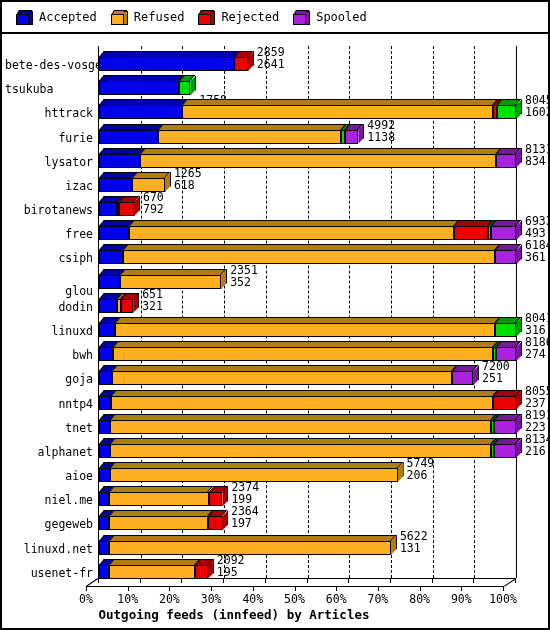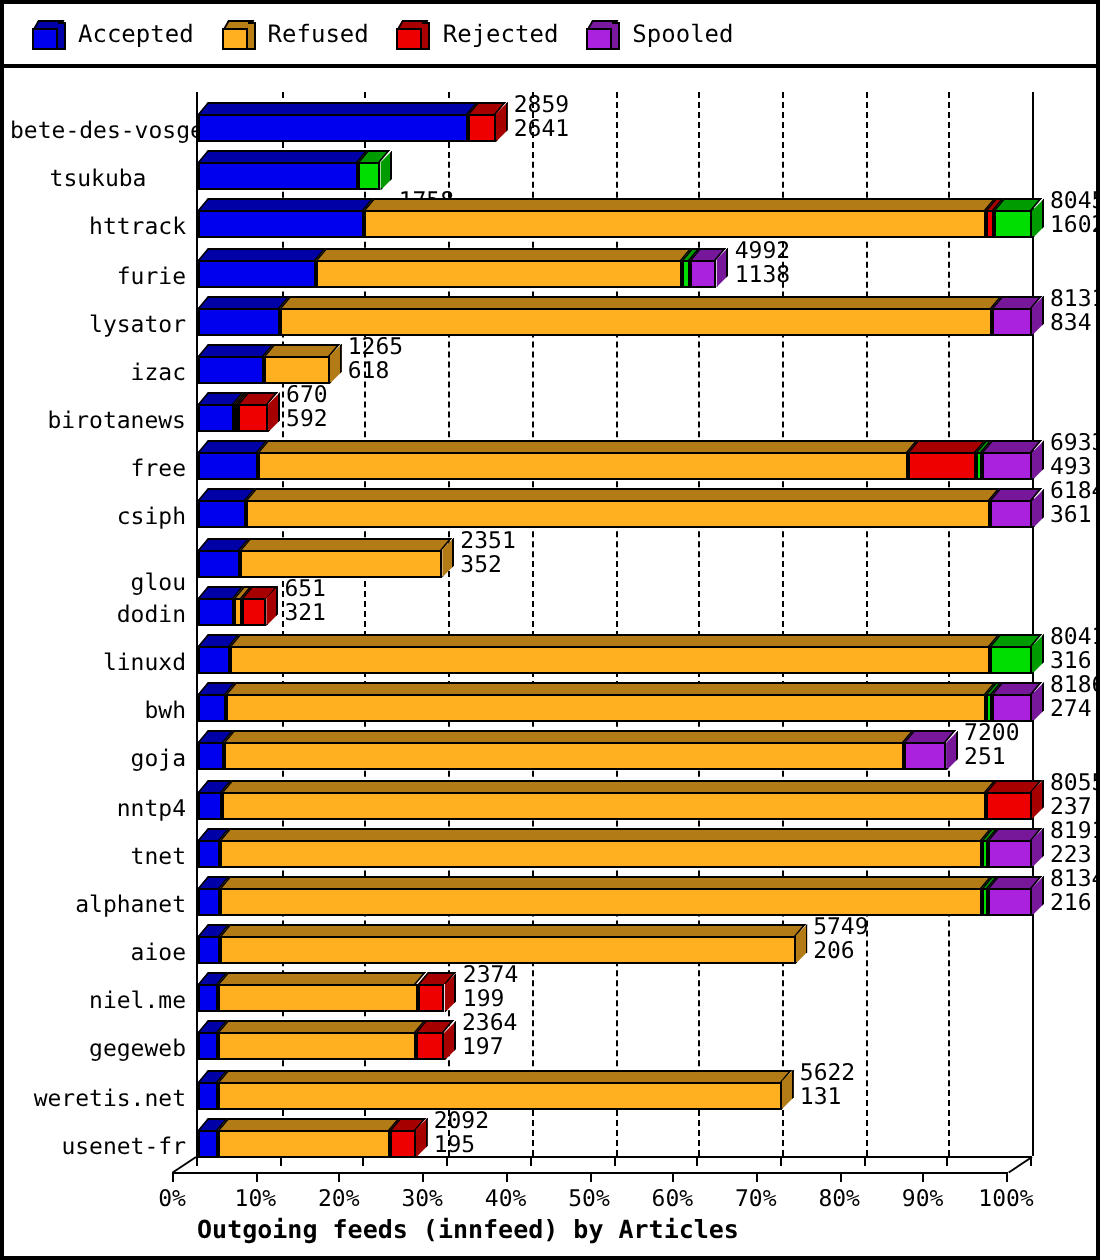--- a/index.html
+++ b/index.html
@@ -264,21 +264,21 @@
           <div class="seg" style="left: 0px; width: 135.108px; background: rgb(0, 0, 238);"></div>
           <div class="bar-top" style="left: 135.108px; width: 13.761px; background: rgb(167, 0, 0);"></div>
           <div class="seg" style="left: 135.108px; width: 13.761px; background: rgb(238, 0, 0);"></div>
           <div class="bar-right" style="left: 148.869px; background: rgb(167, 0, 0);"></div>
         </div>
         <div class="val-labels" style="left: 157.869px;">
           <div>2859</div>
           <div>2641</div>
         </div>
       </div>
-      <div class="ylabel" style="position: absolute; left: -94px; width: 88px; top: 36.1818px; text-align: center;">tsukuba</div>
+      <div class="ylabel" style="position: absolute; left: -94px; width: 88px; top: 36.1818px; text-align: left;">tsukuba</div>
       <div class="row" style="top: 24.1818px;">
         <div class="bar3d">
           <div class="bar-top" style="left: 0px; width: 80.481px; background: rgb(0, 0, 167);"></div>
           <div class="seg" style="left: 0px; width: 80.481px; background: rgb(0, 0, 238);"></div>
           <div class="bar-top" style="left: 80.481px; width: 10.842px; background: rgb(0, 155, 0);"></div>
           <div class="seg" style="left: 80.481px; width: 10.842px; background: rgb(0, 221, 0);"></div>
           <div class="bar-right" style="left: 91.323px; background: rgb(0, 155, 0);"></div>
         </div>
         <div class="val-labels" style="left: 100.323px; margin-top: 24px;">
           <div>1758</div>
@@ -357,21 +357,21 @@
           <div class="bar-top" style="left: 0px; width: 18.348px; background: rgb(0, 0, 167);"></div>
           <div class="seg" style="left: 0px; width: 18.348px; background: rgb(0, 0, 238);"></div>
           <div class="bar-top" style="left: 18.348px; width: 2.085px; background: rgb(179, 123, 22);"></div>
           <div class="seg" style="left: 18.348px; width: 2.085px; background: rgb(255, 176, 32);"></div>
           <div class="bar-top" style="left: 20.433px; width: 14.595px; background: rgb(167, 0, 0);"></div>
           <div class="seg" style="left: 20.433px; width: 14.595px; background: rgb(238, 0, 0);"></div>
           <div class="bar-right" style="left: 35.028px; background: rgb(167, 0, 0);"></div>
         </div>
         <div class="val-labels" style="left: 44.028px;">
           <div>670</div>
-          <div>592</div>
+          <div>792</div>
         </div>
       </div>
       <div class="ylabel" style="position: absolute; left: -94px; width: 88px; top: 181.273px; text-align: right;">free</div>
       <div class="row" style="top: 169.273px;">
         <div class="bar3d">
           <div class="bar-top" style="left: 0px; width: 29.607px; background: rgb(0, 0, 167);"></div>
           <div class="seg" style="left: 0px; width: 29.607px; background: rgb(0, 0, 238);"></div>
           <div class="bar-top" style="left: 29.607px; width: 325.26px; background: rgb(179, 123, 22);"></div>
           <div class="seg" style="left: 29.607px; width: 325.26px; background: rgb(255, 176, 32);"></div>
           <div class="bar-top" style="left: 354.867px; width: 34.194px; background: rgb(167, 0, 0);"></div>
@@ -574,21 +574,21 @@
           <div class="seg" style="left: 10.425px; width: 98.829px; background: rgb(255, 176, 32);"></div>
           <div class="bar-top" style="left: 109.254px; width: 13.761px; background: rgb(167, 0, 0);"></div>
           <div class="seg" style="left: 109.254px; width: 13.761px; background: rgb(238, 0, 0);"></div>
           <div class="bar-right" style="left: 123.015px; background: rgb(167, 0, 0);"></div>
         </div>
         <div class="val-labels" style="left: 132.015px;">
           <div>2364</div>
           <div>197</div>
         </div>
       </div>
-      <div class="ylabel" style="position: absolute; left: -94px; width: 88px; top: 495.636px; text-align: right;">weretis.net</div>
+      <div class="ylabel" style="position: absolute; left: -94px; width: 88px; top: 495.636px; text-align: right;">linuxd.net</div>
       <div class="row" style="top: 483.636px;">
         <div class="bar3d">
           <div class="bar-top" style="left: 0px; width: 10.008px; background: rgb(0, 0, 167);"></div>
           <div class="seg" style="left: 0px; width: 10.008px; background: rgb(0, 0, 238);"></div>
           <div class="bar-top" style="left: 10.008px; width: 281.892px; background: rgb(179, 123, 22);"></div>
           <div class="seg" style="left: 10.008px; width: 281.892px; background: rgb(255, 176, 32);"></div>
           <div class="bar-right" style="left: 291.9px; background: rgb(179, 123, 22);"></div>
         </div>
         <div class="val-labels" style="left: 300.9px;">
           <div>5622</div>

